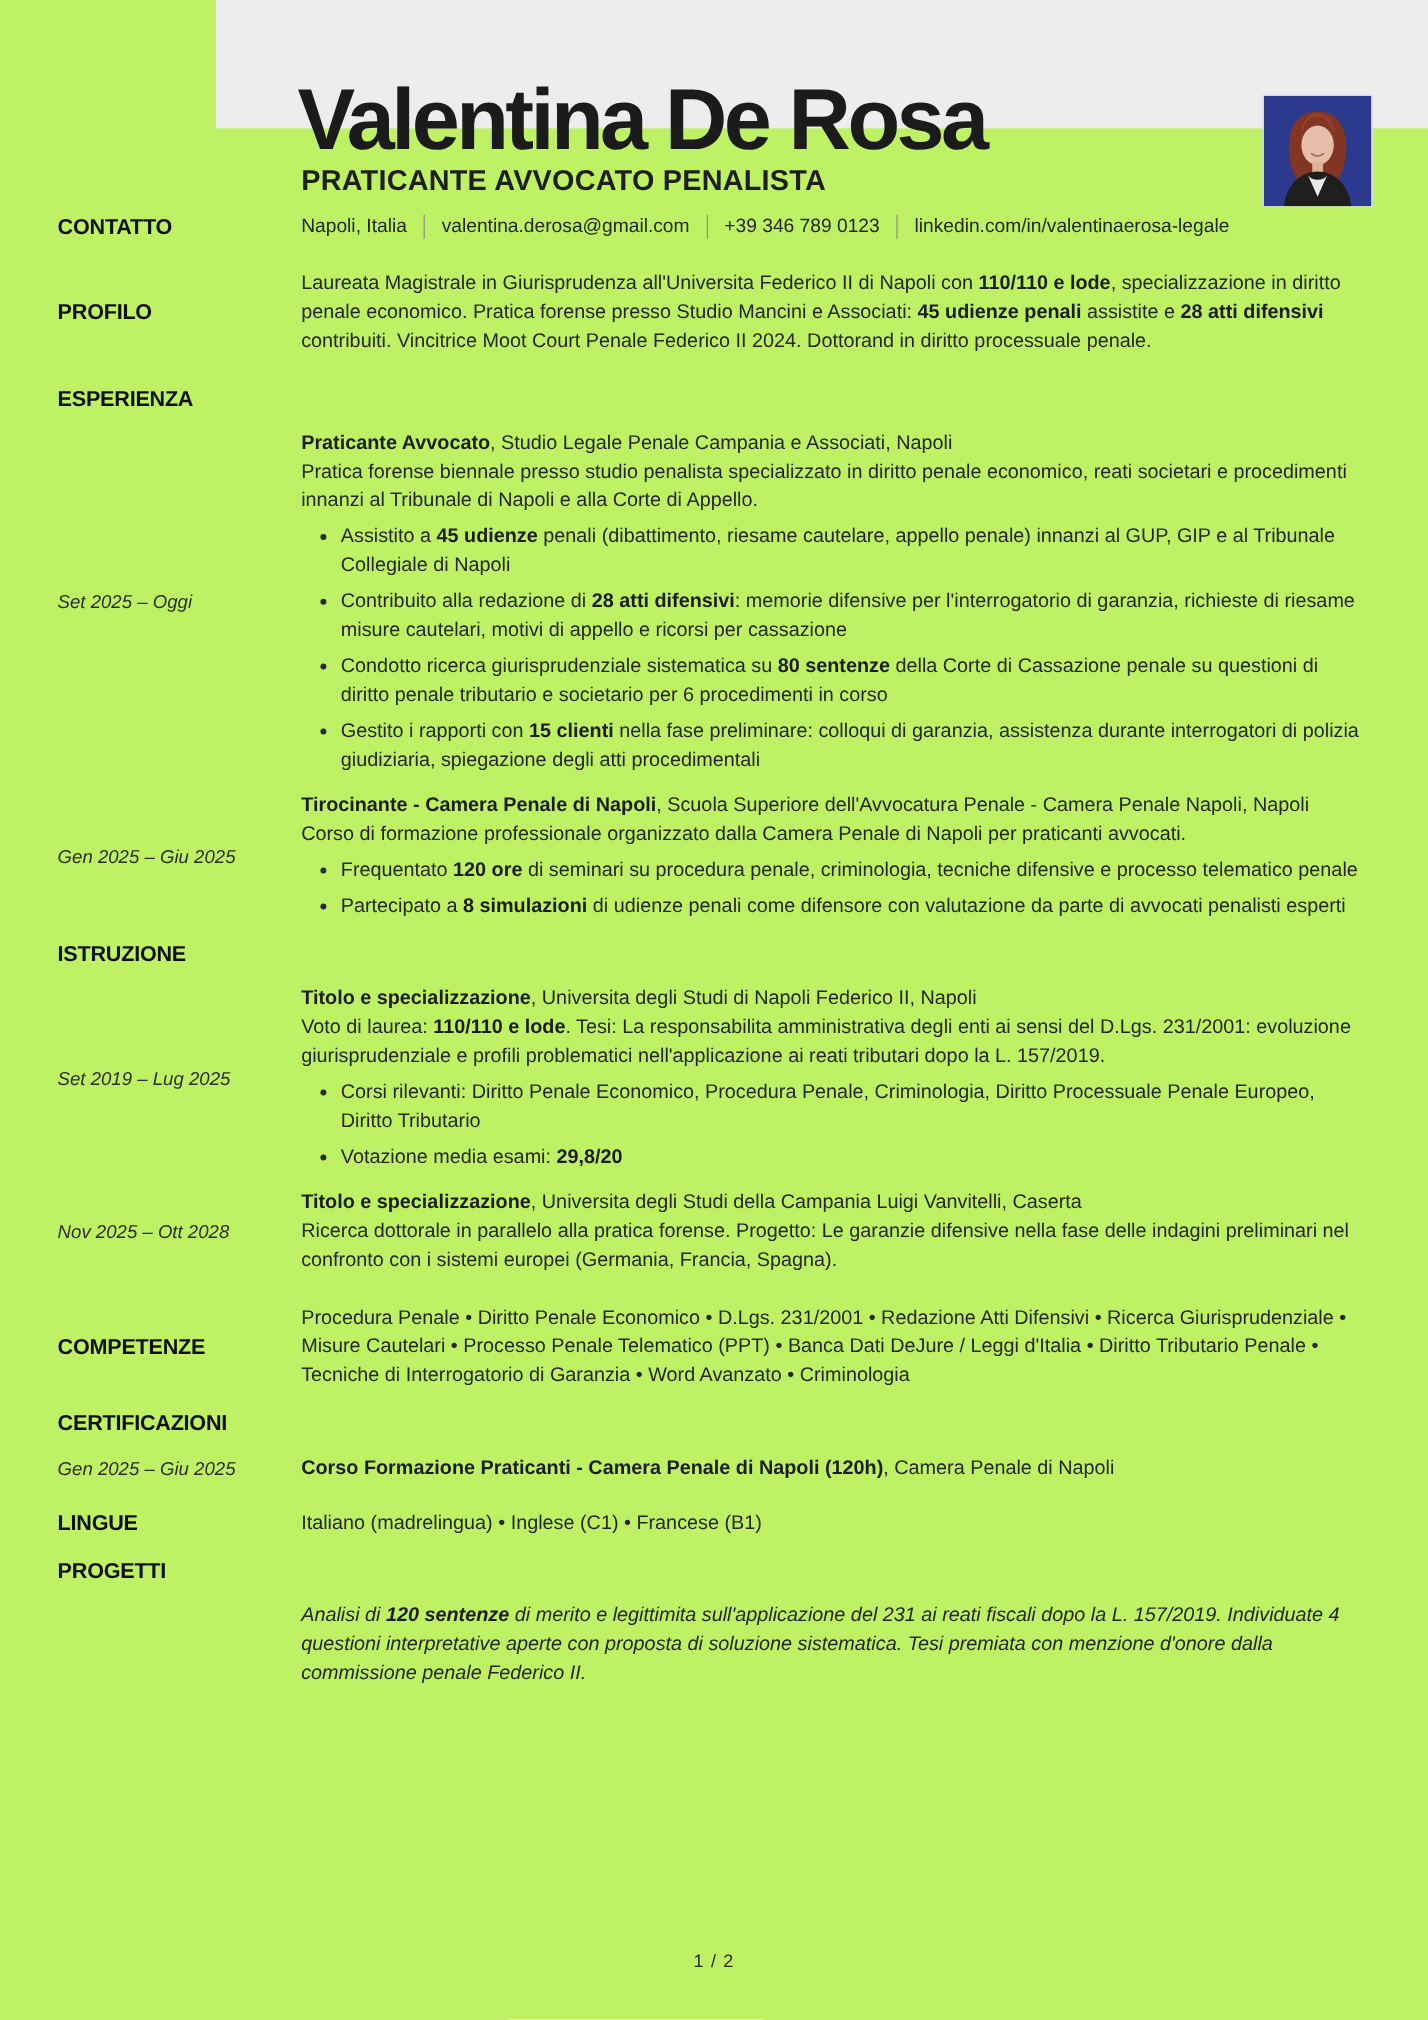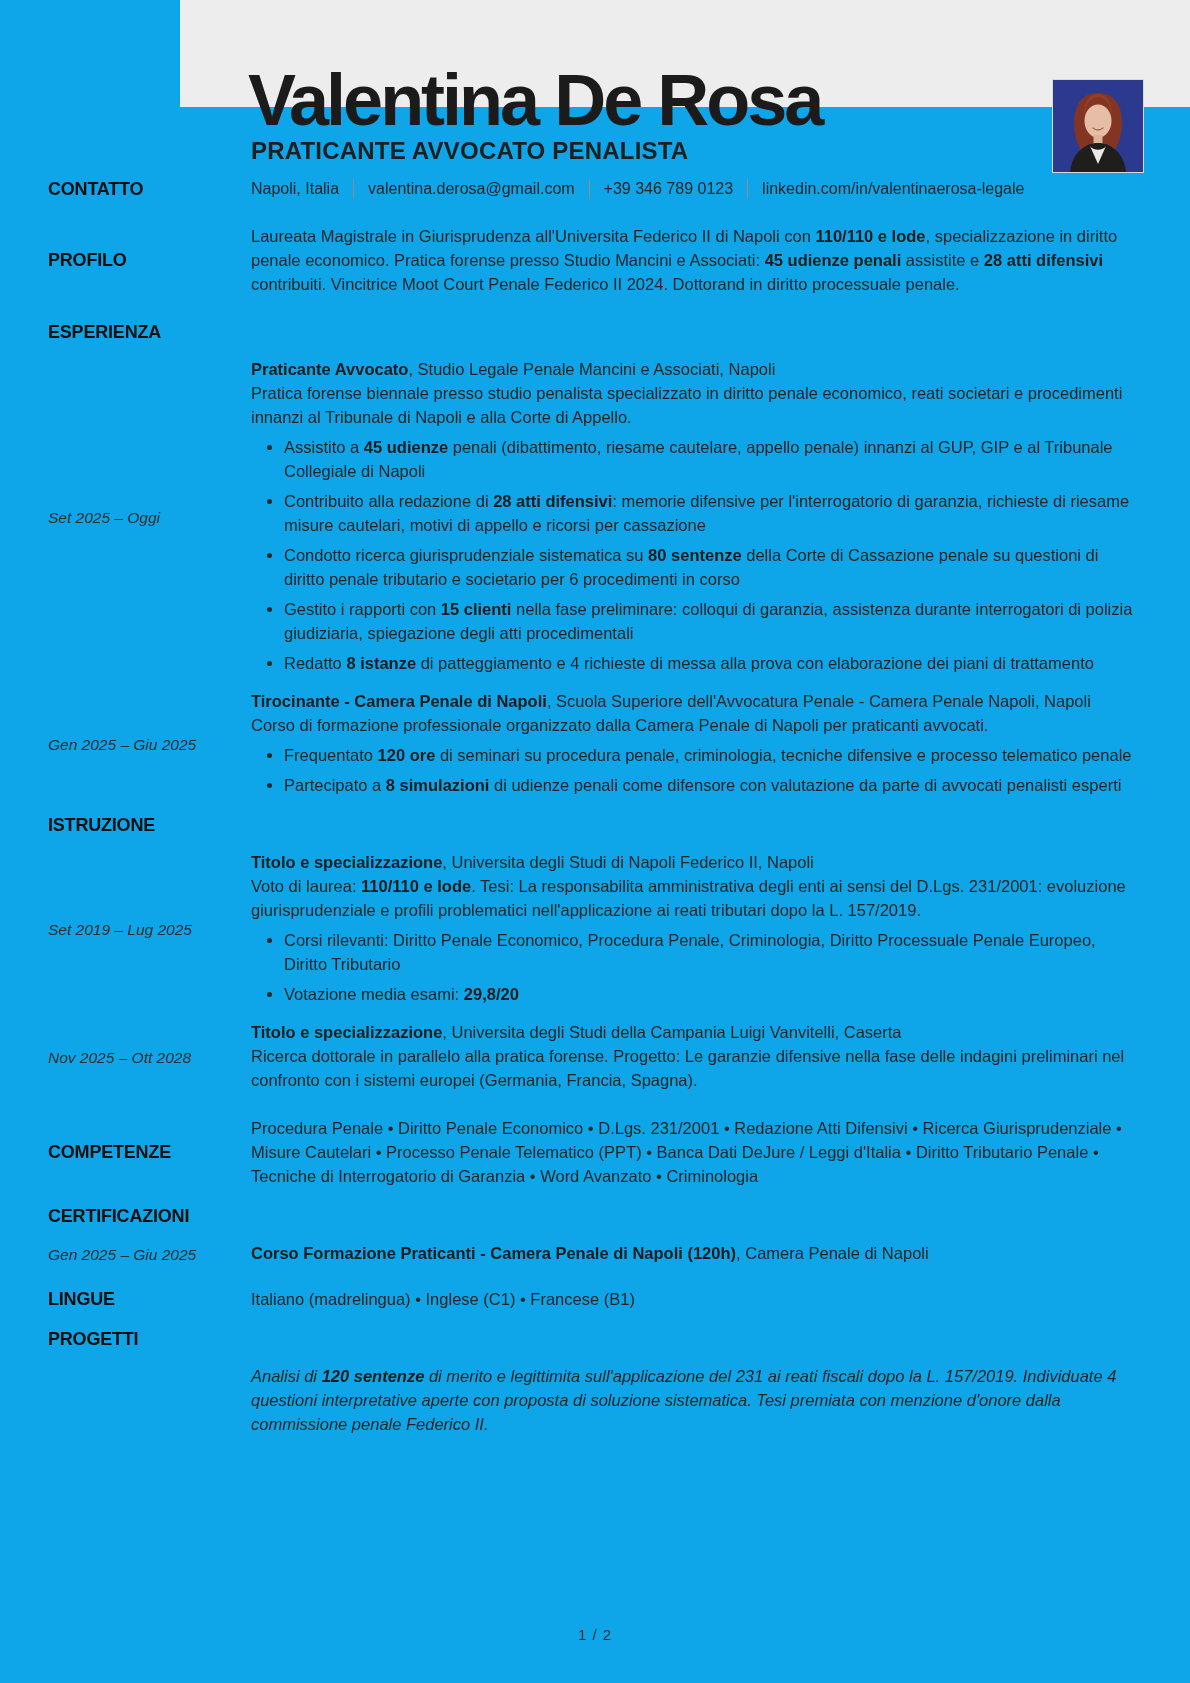--- a/index.html
+++ b/index.html
@@ -1,21 +1,21 @@
 <!DOCTYPE html>
 <html><head>
 <meta charset="utf-8">
 <style>
   * { margin:0; padding:0; box-sizing:border-box; }
   html,body { background:#f5f5f5; }
   .page {
     position:relative;
     width:1190px; height:1683px;
     margin:0 auto;
-    background:#0ea5e9;
+    background:#bef264;
     font-family:"Liberation Sans","DejaVu Sans",sans-serif;
     color:#262626;
     overflow:hidden;
   }
   
   .band { position:absolute; top:0; left:180px; right:0; height:107px; background:#ededed; }
   .name {
     position:absolute; left:248px; top:64px;
     font-size:72px; font-weight:700; letter-spacing:-3px;
     line-height:1; color:#1b1b1b; white-space:nowrap;
@@ -109,28 +109,27 @@
     <div class="row row-profile">
       <div class="col-l label">PROFILO</div>
       <div class="col-c"><span>Laureata Magistrale in Giurisprudenza all'Universita Federico II di Napoli con </span><span class="b">110/110 e lode</span><span>, specializzazione in diritto penale economico. Pratica forense presso Studio Mancini e Associati: </span><span class="b">45 udienze penali</span><span> assistite e </span><span class="b">28 atti difensivi</span><span> contribuiti. Vincitrice Moot Court Penale Federico II 2024. Dottorand in diritto processuale penale.</span></div>
     </div>
 
     <div class="sec-heading">ESPERIENZA</div>
 
     <div class="row entry">
       <div class="col-l date">Set 2025 – Oggi</div>
       <div class="col-c">
-        <div class="etitle"><span class="b">Praticante Avvocato</span><span>, Studio Legale Penale Mancini e Associati, Napoli</span></div>
+        <div class="etitle"><span class="b">Praticante Avvocato</span><span>, Studio Legale Penale Campania e Associati, Napoli</span></div>
         <div class="edesc"><span>Pratica forense biennale presso studio penalista specializzato in diritto penale economico, reati societari e procedimenti innanzi al Tribunale di Napoli e alla Corte di Appello.</span></div>
         <ul class="bullets">
           <li><span>Assistito a </span><span class="b">45 udienze</span><span> penali (dibattimento, riesame cautelare, appello penale) innanzi al GUP, GIP e al Tribunale Collegiale di Napoli</span></li>
           <li><span>Contribuito alla redazione di </span><span class="b">28 atti difensivi</span><span>: memorie difensive per l'interrogatorio di garanzia, richieste di riesame misure cautelari, motivi di appello e ricorsi per cassazione</span></li>
           <li><span>Condotto ricerca giurisprudenziale sistematica su </span><span class="b">80 sentenze</span><span> della Corte di Cassazione penale su questioni di diritto penale tributario e societario per 6 procedimenti in corso</span></li>
           <li><span>Gestito i rapporti con </span><span class="b">15 clienti</span><span> nella fase preliminare: colloqui di garanzia, assistenza durante interrogatori di polizia giudiziaria, spiegazione degli atti procedimentali</span></li>
-          <li><span>Redatto </span><span class="b">8 istanze</span><span> di patteggiamento e 4 richieste di messa alla prova con elaborazione dei piani di trattamento</span></li>
         </ul>
       </div>
     </div>
 
     <div class="row entry">
       <div class="col-l date">Gen 2025 – Giu 2025</div>
       <div class="col-c">
         <div class="etitle"><span class="b">Tirocinante - Camera Penale di Napoli</span><span>, Scuola Superiore dell'Avvocatura Penale - Camera Penale Napoli, Napoli</span></div>
         <div class="edesc"><span>Corso di formazione professionale organizzato dalla Camera Penale di Napoli per praticanti avvocati.</span></div>
         <ul class="bullets">

